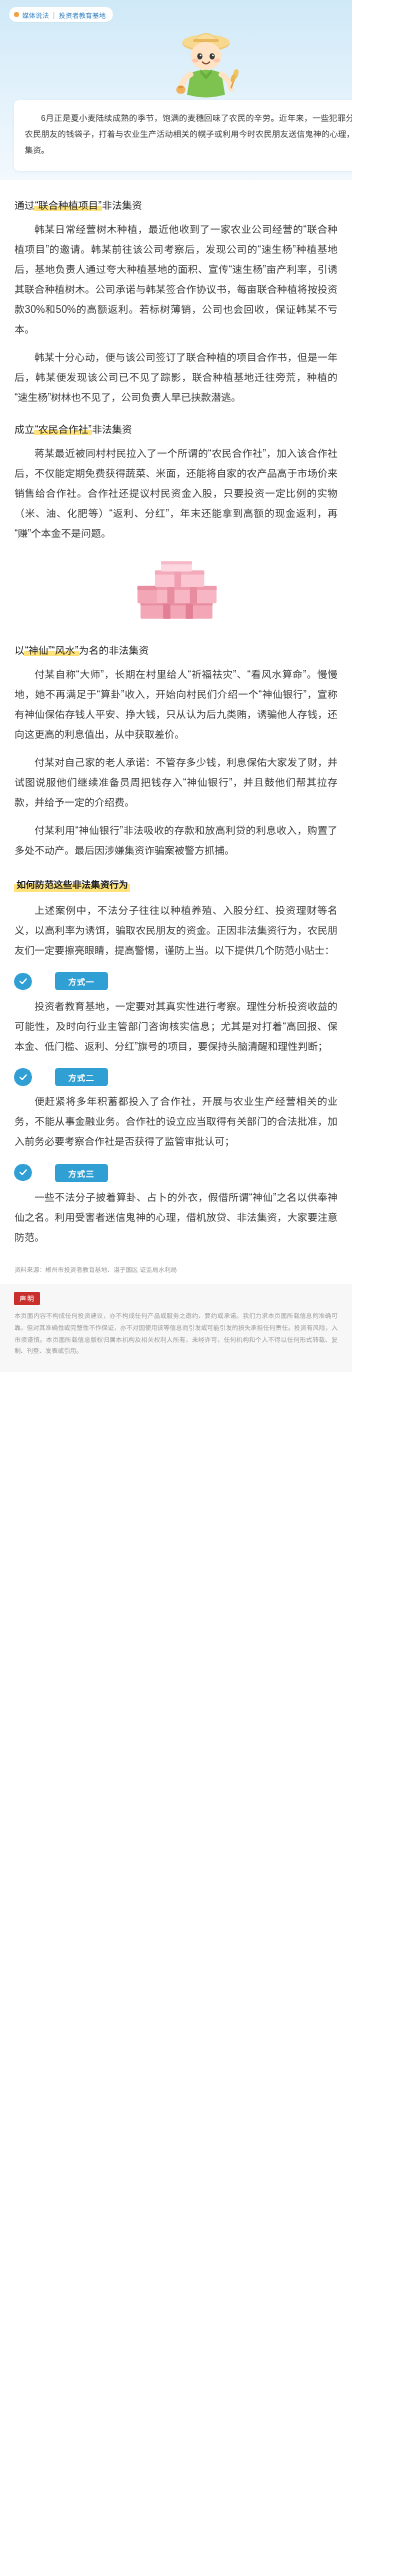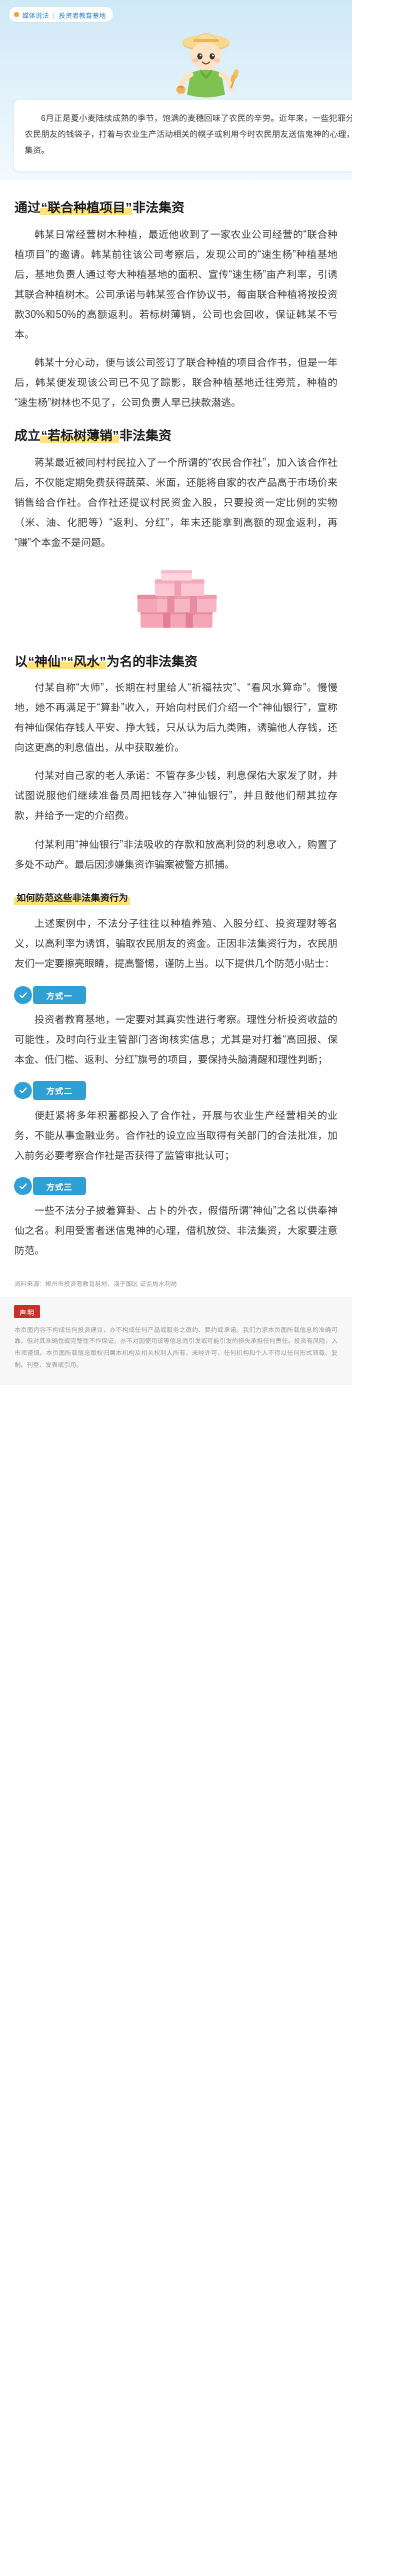--- a/index.html
+++ b/index.html
@@ -74,22 +74,22 @@
     color: #3a3a3a;
     text-align: justify;
     text-indent: 2em;
   }
 
   
   .content {
     padding: 4.1px 14.4px 0 14.4px;
   }
   .sec-title {
-    font-size: 13px;
-    font-weight: bold;
+    font-size: 10px;
+    font-weight: normal;
     color: #1d1d1d;
     margin: 13.4px 0 7.2px 0;
     line-height: 1.5;
   }
   .sec-title .hl {
     background: linear-gradient(to top, #ffe27a 48%, rgba(255,226,122,0) 48%);
     padding: 0 0.5px;
   }
   .para {
     font-size: 10px;
@@ -116,21 +116,21 @@
     display: inline-block;
     font-size: 9.3px;
     font-weight: bold;
     color: #1d1d1d;
     background: linear-gradient(to top, #ffe27a 50%, rgba(255,226,122,0) 50%);
     padding: 0 2.1px 1px 2.1px;
   }
   .way-pill {
     display: flex;
     align-items: center;
-    gap: 1px;
+    gap: 23px;
     margin: 11.3px 0 6.2px 0;
   }
   .way-icon {
     width: 17.5px; height: 17.5px;
     border-radius: 50%;
     background: #2f9fd4;
     display: flex; align-items: center; justify-content: center;
     flex: none;
   }
   .way-label {
@@ -228,21 +228,21 @@
 
   <div class="content">
 
     <h2 class="sec-title">
       <span>通过</span><span class="hl">“联合种植项目”</span><span>非法集资</span>
     </h2>
     <p class="para">韩某日常经营树木种植，最近他收到了一家农业公司经营的“联合种植项目”的邀请。韩某前往该公司考察后，发现公司的“速生杨”种植基地后，基地负责人通过夸大种植基地的面积、宣传“速生杨”亩产利率，引诱其联合种植树木。公司承诺与韩某签合作协议书，每亩联合种植将按投资款30%和50%的高额返利。若标树薄销，公司也会回收，保证韩某不亏本。</p>
     <p class="para">韩某十分心动，便与该公司签订了联合种植的项目合作书，但是一年后，韩某便发现该公司已不见了踪影，联合种植基地迁往旁荒，种植的“速生杨”树林也不见了，公司负责人早已挟款潜逃。</p>
 
     <h2 class="sec-title">
-      <span>成立</span><span class="hl">“若标树薄销”</span><span>非法集资</span>
+      <span>成立</span><span class="hl">“农民合作社”</span><span>非法集资</span>
     </h2>
     <p class="para">蒋某最近被同村村民拉入了一个所谓的“农民合作社”，加入该合作社后，不仅能定期免费获得蔬菜、米面，还能将自家的农产品高于市场价来销售给合作社。合作社还提议村民资金入股，只要投资一定比例的实物（米、油、化肥等）“返利、分红”，年末还能拿到高额的现金返利，再“赚”个本金不是问题。</p>
 
     <div class="money-illus">
       <svg width="103" height="77" viewBox="0 0 200 150">
 
         <g>
           <rect x="30" y="96" width="140" height="34" rx="3" fill="#f3a6b5"></rect>
           <rect x="30" y="96" width="140" height="8" fill="#e88da0"></rect>
           <rect x="74" y="96" width="14" height="34" fill="#e27f95"></rect>

